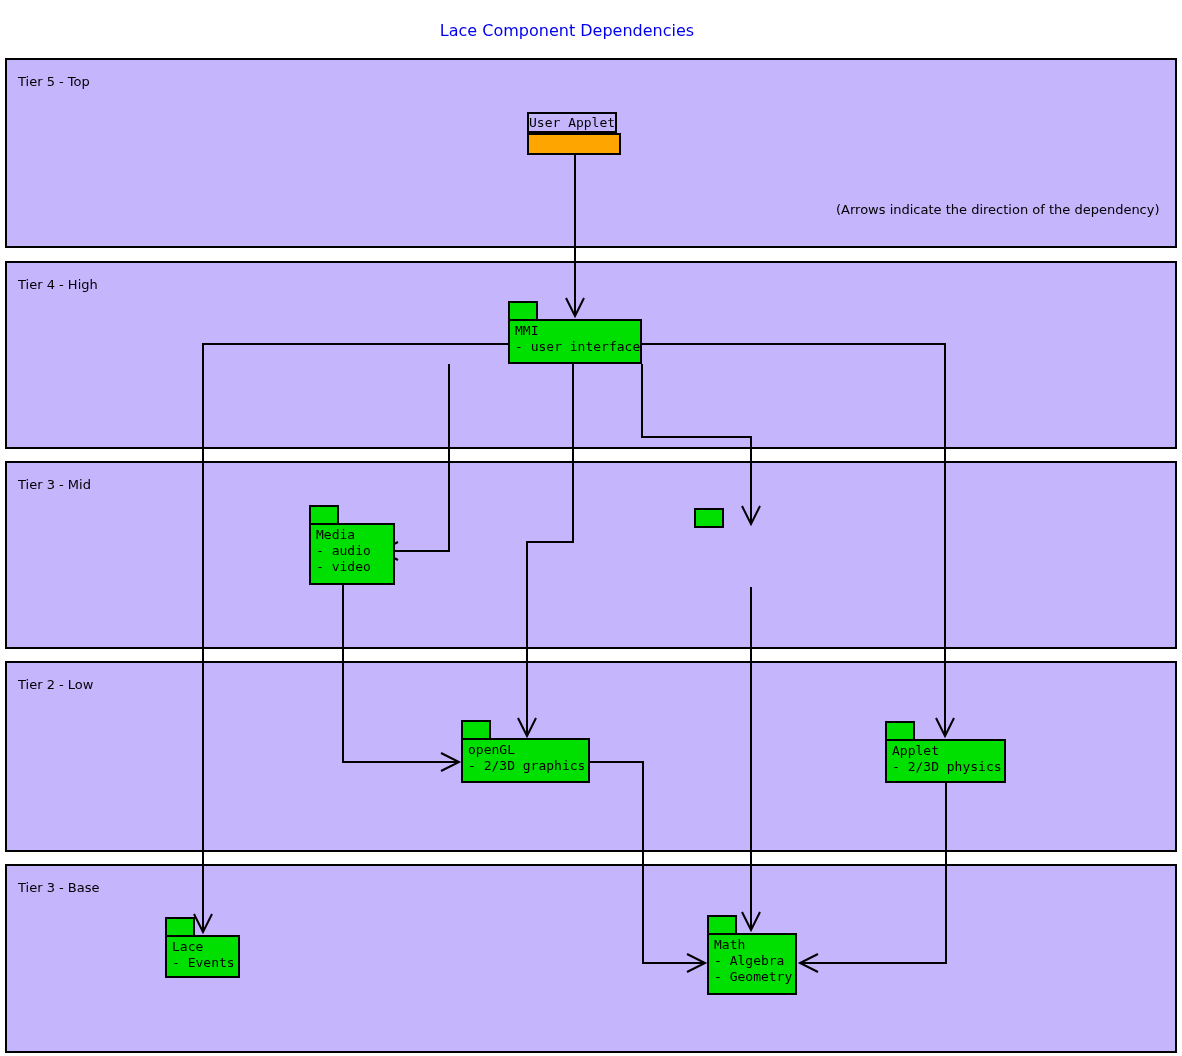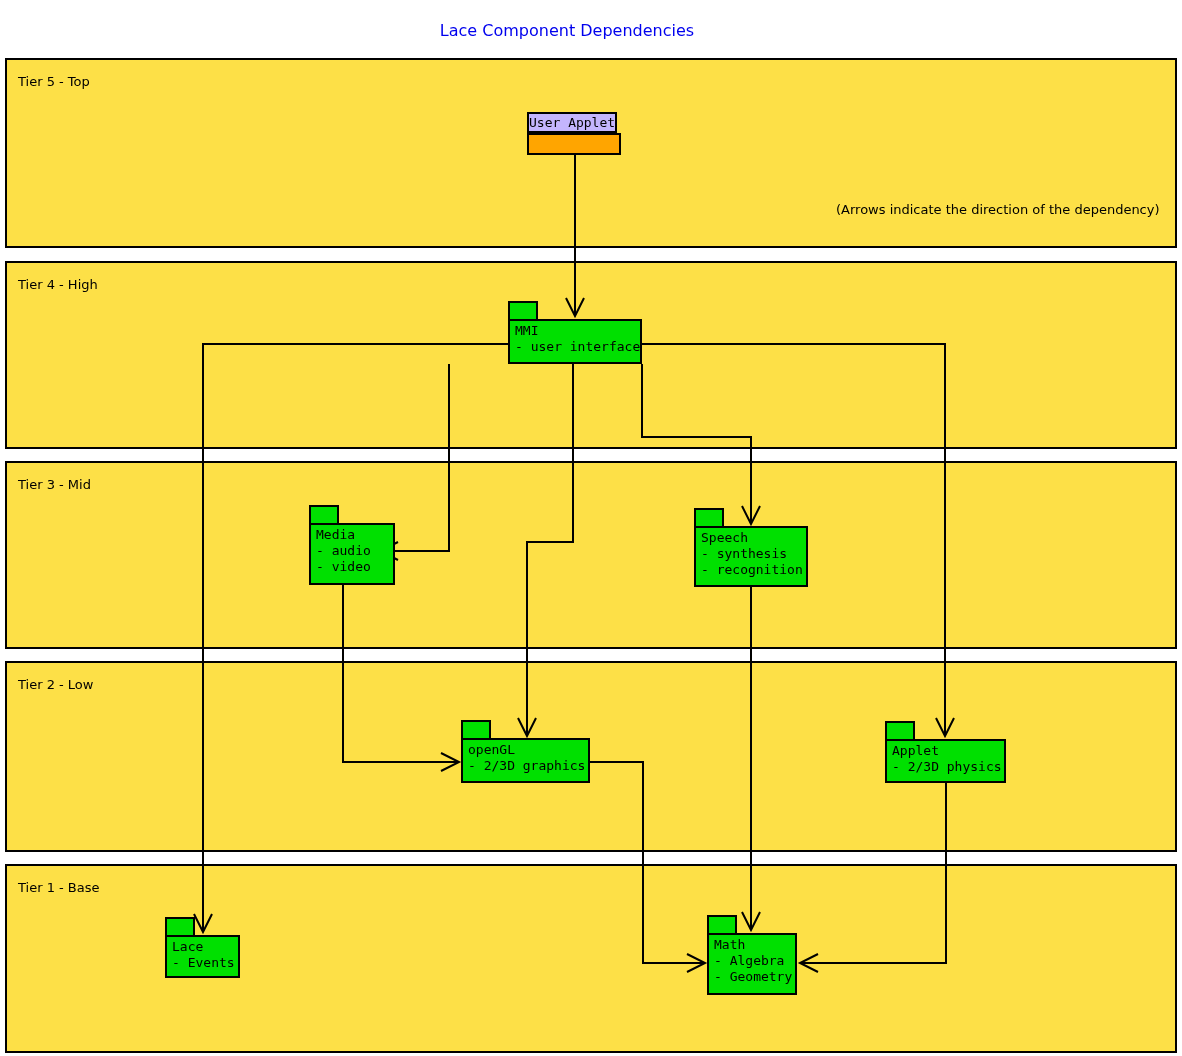--- a/index.html
+++ b/index.html
@@ -15,21 +15,21 @@
     position: absolute;
     left: 0; top: 21px; width: 1134px;
     text-align: center;
     font-size: 16px;
     color: #0000ee;
   }
   .tier {
     position: absolute;
     left: 5px;
     width: 1172px;
-    background: #fde047;
+    background: #c4b5fd;
     border: 2px solid #000000;
     box-sizing: border-box;
     z-index: 1;
   }
   .tier-label {
     position: absolute;
     left: 11px; top: 14px;
     font-size: 13px;
     color: #000000;
   }
@@ -105,21 +105,21 @@
   <div class="tier" style="top:261px; height:188px;">
     <span class="tier-label">Tier 4 - High</span>
   </div>
   <div class="tier" style="top:461px; height:188px;">
     <span class="tier-label">Tier 3 - Mid</span>
   </div>
   <div class="tier" style="top:661px; height:191px;">
     <span class="tier-label">Tier 2 - Low</span>
   </div>
   <div class="tier" style="top:864px; height:189px;">
-    <span class="tier-label">Tier 1 - Base</span>
+    <span class="tier-label">Tier 3 - Base</span>
   </div>
 
   <div id="annotation">(Arrows indicate the direction of the dependency)</div>
 
   <svg id="edges-layer" width="1182" height="1056">
     <defs>
       <marker id="arrow" markerUnits="userSpaceOnUse" markerWidth="24" markerHeight="24" refX="20" refY="11" orient="auto">
         <path d="M2,2 L20,11 L2,20" fill="none" stroke="#000000" stroke-width="2"></path>
       </marker>
     </defs>
@@ -152,25 +152,20 @@
     <div class="tab"></div>
     <div class="nbody" style="width:86px; height:62px;">
       <div>Media</div>
       <div>- audio</div>
       <div>- video</div>
     </div>
   </div>
 
   <div class="node" style="left:694px; top:508px;">
     <div class="tab"></div>
-    <div class="nbody" style="width:114px; height:61px;">
-      <div>Speech</div>
-      <div>- synthesis</div>
-      <div>- recognition</div>
-    </div>
   </div>
 
   <div class="node" style="left:461px; top:720px;">
     <div class="tab"></div>
     <div class="nbody" style="width:129px; height:45px;">
       <div>openGL</div>
       <div>- 2/3D graphics</div>
     </div>
   </div>
 

